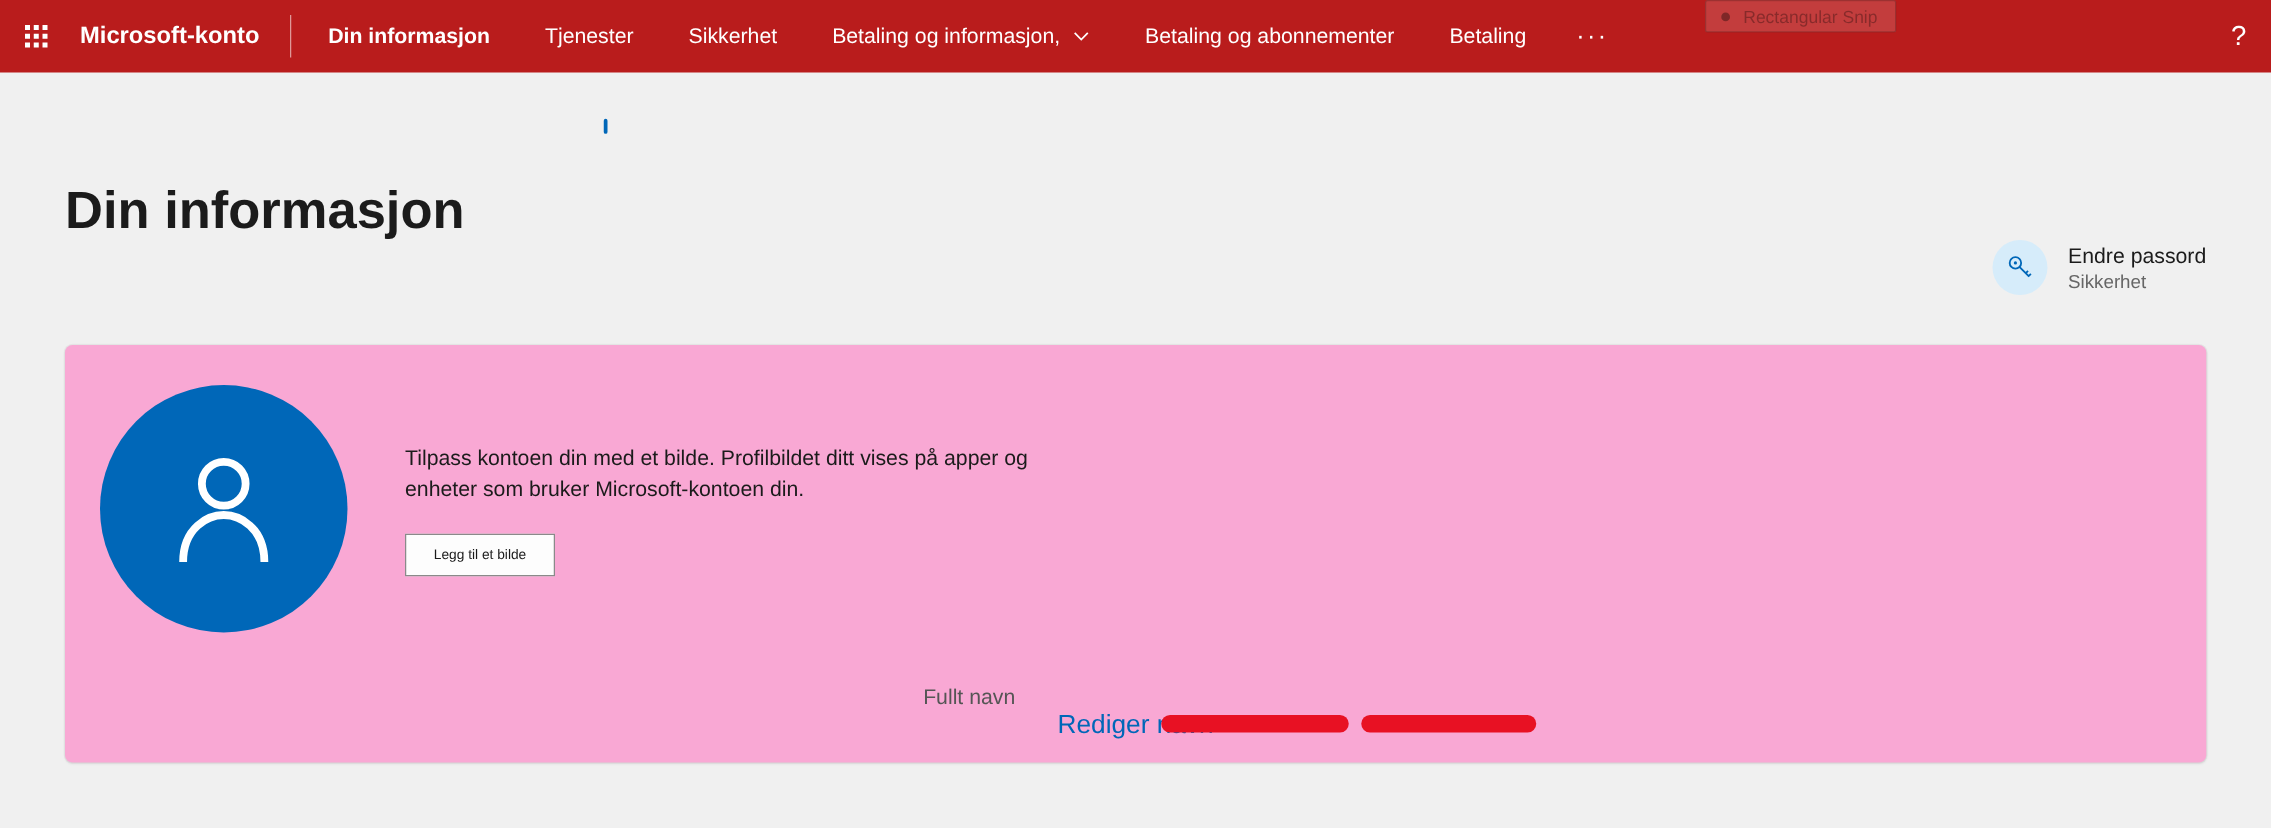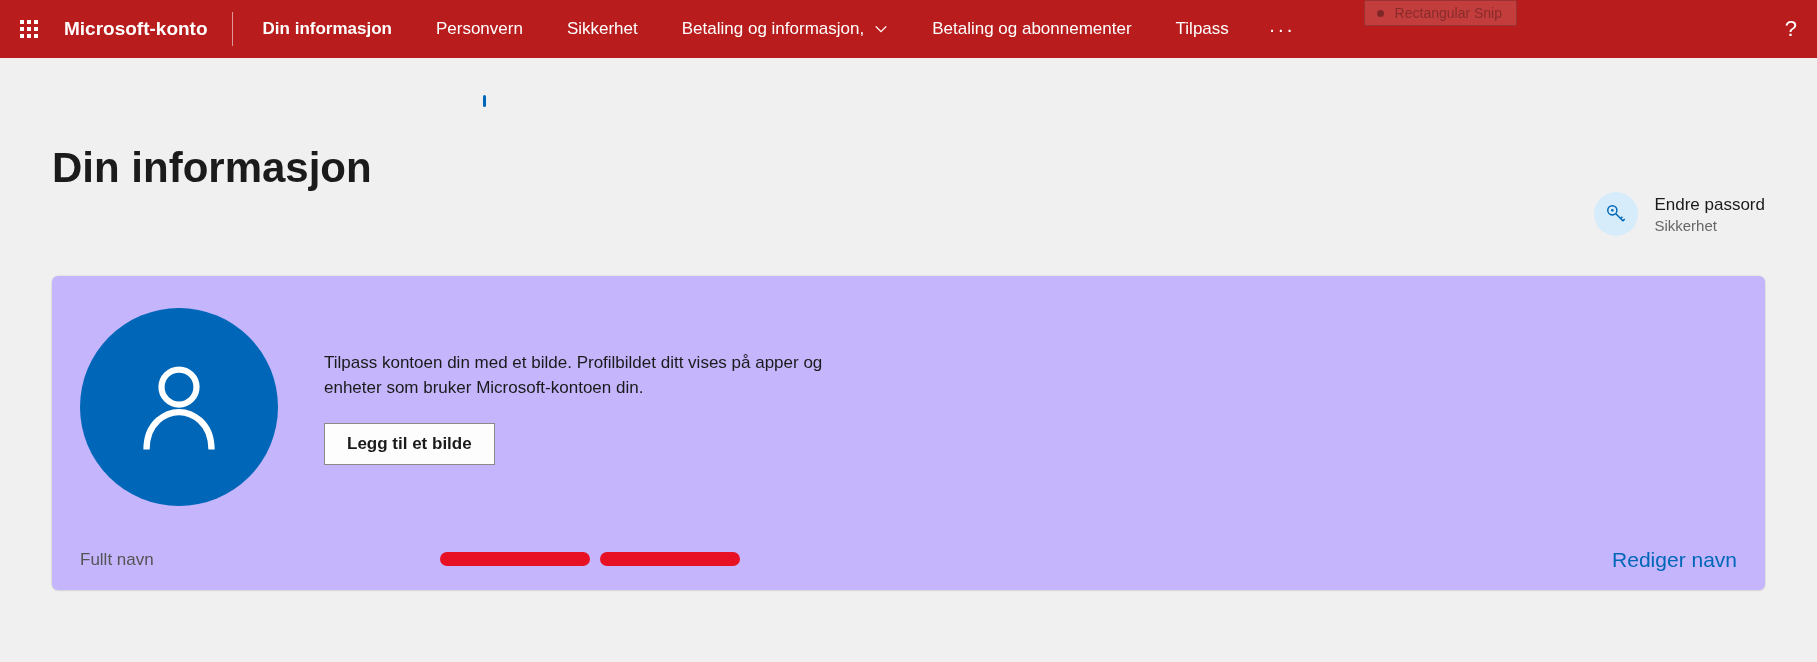--- a/index.html
+++ b/index.html
@@ -167,21 +167,21 @@
     font-weight: 400;
   }
   .qa-text .qa-sub {
     font-size: 15px;
     color: #666;
     margin-top: 2px;
   }
 
   
   .card {
-    background: #c4b5fd;
+    background: #f9a8d4;
     border-radius: 6px;
     box-shadow: 0 1px 2px rgba(0,0,0,0.08), 0 0 0 1px rgba(0,0,0,0.04);
     padding: 32px 28px 18px 28px;
   }
   .profile-row {
     display: flex;
     align-items: center;
     gap: 46px;
     padding-bottom: 40px;
   }
@@ -198,35 +198,35 @@
   .profile-text {
     max-width: 560px;
   }
   .profile-desc {
     font-size: 17px;
     color: #1b1b1b;
     line-height: 1.5;
     margin-bottom: 22px;
   }
   .btn-secondary {
-    font-size: 17px;
+    font-size: 11px;
     padding: 10px 22px;
     background: #fdfdfd;
     border: 1px solid #8a8a8a;
     color: #1b1b1b;
     cursor: pointer;
     font-family: inherit;
-    font-weight: bold;
   }
 
   .name-row {
     display: flex;
     align-items: center;
     justify-content: space-between;
     padding-top: 2px;
+    flex-direction: column;
   }
   .name-label {
     font-size: 17px;
     color: #555;
     width: 340px;
   }
   .name-value {
     flex: 1;
     position: relative;
     height: 24px;
@@ -269,38 +269,38 @@
     </div>
   </div>
   <div class="brand">Microsoft-konto</div>
   <div class="nav-divider"></div>
 
   <div class="nav-tabs">
     <div class="nav-item active">
       <span>Din informasjon</span>
     </div>
     <div class="nav-item">
-      <span>Personvern</span>
+      <span>Tjenester</span>
     </div>
     <div class="nav-item">
       <span>Sikkerhet</span>
     </div>
     <div class="nav-item">
       <span>Betaling og informasjon,</span>
       <span class="chev">
         <svg width="14" height="14" viewBox="0 0 16 16">
             <path d="M2 5 l6 6 l6 -6" stroke="#fff" stroke-width="1.6" fill="none"></path>
           </svg>
       </span>
     </div>
     <div class="nav-item">
       <span>Betaling og abonnementer</span>
     </div>
     <div class="nav-item">
-      <span>Tilpass</span>
+      <span>Betaling</span>
     </div>
     <div class="nav-more">···</div>
   </div>
 
   <div class="nav-help">
     <span>?</span>
   </div>
 </div>
 
 <div class="blue-tick"></div>

